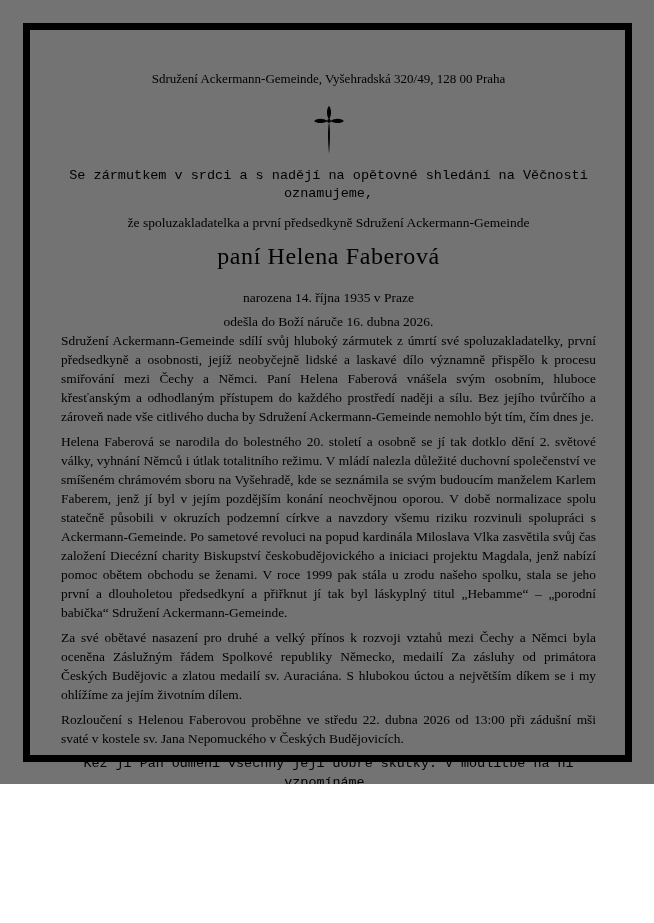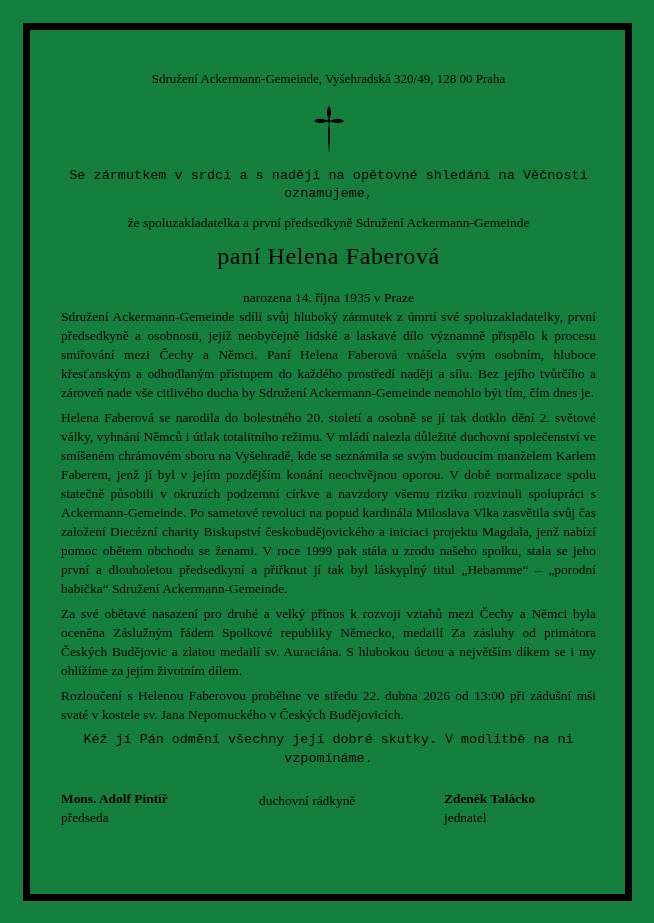--- a/index.html
+++ b/index.html
@@ -1,20 +1,20 @@
 <!DOCTYPE html>
 <html lang="cs"><head>
 <meta charset="utf-8">
 <style>
   html, body { margin: 0; padding: 0; background: #ffffff; }
   .page {
     position: relative;
     width: 654px;
-    height: 923px;
-    background: #15803d;
+    height: 784px;
+    background: #737373;
     color: #000000;
     font-family: "Liberation Serif", "DejaVu Serif", serif;
     overflow: hidden;
   }
   .frame {
     position: absolute;
     top: 23px; left: 23px; right: 22px; bottom: 22px;
     border: 7px solid #000000;
     box-sizing: border-box;
   }
@@ -94,20 +94,21 @@
       </div>
 
       <div class="ann ann1">Se zármutkem v srdci a s nadějí na opětovné shledání na Věčnosti oznamujeme,</div>
 
       <div class="ann ann2">že spoluzakladatelka a první předsedkyně Sdružení Ackermann-Gemeinde</div>
 
       <h1 class="deceased">paní Helena Faberová</h1>
 
       <div class="ann birth">narozena 14. října 1935 v Praze</div>
 
+      <div class="ann death">odešla do Boží náruče 16. dubna 2026.</div>
 
       <div class="bodytext">
         <p>Sdružení Ackermann-Gemeinde sdílí svůj hluboký zármutek z úmrtí své spoluzakladatelky, první předsedkyně a osobnosti, jejíž neobyčejně lidské a laskavé dílo významně přispělo k procesu smiřování mezi Čechy a Němci. Paní Helena Faberová vnášela svým osobním, hluboce křesťanským a odhodlaným přístupem do každého prostředí naději a sílu. Bez jejího tvůrčího a zároveň nade vše citlivého ducha by Sdružení Ackermann-Gemeinde nemohlo být tím, čím dnes je.</p>
         <p>Helena Faberová se narodila do bolestného 20. století a osobně se jí tak dotklo dění 2. světové války, vyhnání Němců i útlak totalitního režimu. V mládí nalezla důležité duchovní společenství ve smíšeném chrámovém sboru na Vyšehradě, kde se seznámila se svým budoucím manželem Karlem Faberem, jenž jí byl v jejím pozdějším konání neochvějnou oporou. V době normalizace spolu statečně působili v okruzích podzemní církve a navzdory všemu riziku rozvinuli spolupráci s Ackermann-Gemeinde. Po sametové revoluci na popud kardinála Miloslava Vlka zasvětila svůj čas založení Diecézní charity Biskupství českobudějovického a iniciaci projektu Magdala, jenž nabízí pomoc obětem obchodu se ženami. V roce 1999 pak stála u zrodu našeho spolku, stala se jeho první a dlouholetou předsedkyní a přiřknut jí tak byl láskyplný titul „Hebamme“ – „porodní babička“ Sdružení Ackermann-Gemeinde.</p>
         <p>Za své obětavé nasazení pro druhé a velký přínos k rozvoji vztahů mezi Čechy a Němci byla oceněna Záslužným řádem Spolkové republiky Německo, medailí Za zásluhy od primátora Českých Budějovic a zlatou medailí sv. Auraciána. S hlubokou úctou a největším díkem se i my ohlížíme za jejím životním dílem.</p>
         <p>Rozloučení s Helenou Faberovou proběhne ve středu 22. dubna 2026 od 13:00 při zádušní mši svaté v kostele sv. Jana Nepomuckého v Českých Budějovicích.</p>
         <p class="prayer">Kéž jí Pán odmění všechny její dobré skutky. V modlitbě na ni vzpomínáme.</p>
       </div>
 
       <div class="signatures">

